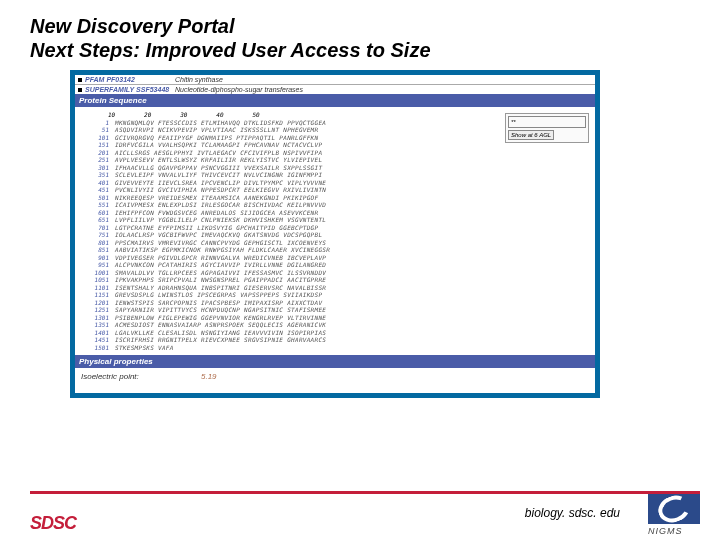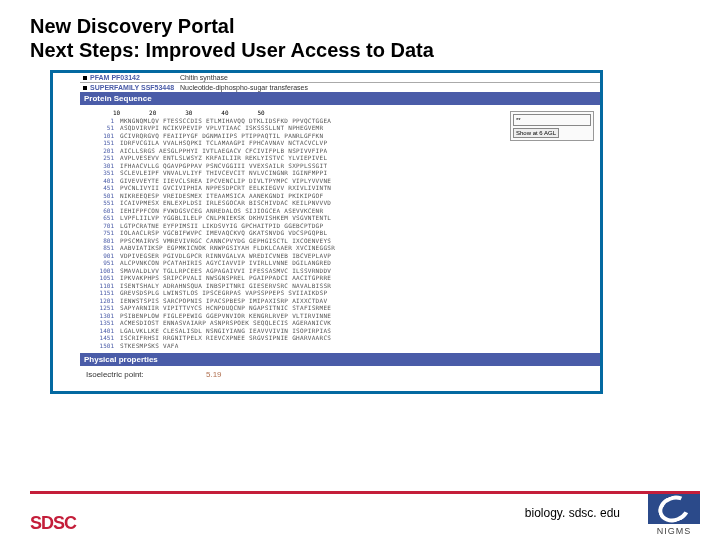--- a/index.html
+++ b/index.html
@@ -1,18 +1,18 @@
 <!DOCTYPE html>
 <html><head>
 <meta charset="utf-8">
 <style>
   body { margin: 0; padding: 0; width: 720px; height: 540px; font-family: Arial, sans-serif; background: #fff; position: relative; overflow: hidden; }
-  .slide { width: 720px; height: 540px; position: relative; box-sizing: border-box; padding: 14px 20px 0 30px; }
+  .slide { width: 720px; height: 540px; position: relative; box-sizing: border-box; padding: 14px 20px 0 30px; font-style: italic; }
   .title { font-size: 20px; font-weight: bold; color: #000; line-height: 1.2; margin-bottom: 8px; }
-  .content-box { width: 520px; border: 3px solid #0369a1; font-size: 7px; background: #fff; margin-left: 20px; padding-left: 27px; }
+  .content-box { width: 520px; border: 5px solid #0369a1; font-size: 7px; background: #fff; margin-left: 40px; }
   .row { display: flex; align-items: center; border-bottom: 1px solid #aaa; padding: 1px 3px; }
   .row .dot { width: 4px; height: 4px; background: #000; margin-right: 3px; flex-shrink: 0; }
   .row .lbl { color: #4a5ca8; font-weight: bold; width: 90px; font-size: 7px; }
   .row .val { color: #333; font-size: 7px; }
   .section-bar { background: #4a5ca8; color: #fff; font-size: 8px; padding: 2px 4px; font-weight: bold; }
   .seq-area { padding: 4px; position: relative; }
   .seq-header { font-family: monospace; font-size: 6px; color: #000; white-space: pre; line-height: 1.3; }
   .seq-lines { font-family: monospace; font-size: 6px; line-height: 1.25; }
   .seq-line { display: flex; }
   .seq-pos { color: #4a5ca8; width: 30px; text-align: right; padding-right: 6px; flex-shrink: 0; }
@@ -20,32 +20,32 @@
   .opt-box { position: absolute; right: 6px; top: 6px; border: 1px solid #999; padding: 2px; background: #fafafa; font-size: 6px; width: 78px; }
   .opt-box .sel { border: 1px solid #888; padding: 1px 2px; margin-bottom: 2px; height: 8px; display:flex; align-items:center; }
   .opt-box .btn { border: 1px solid #888; background: #eee; padding: 1px 2px; font-size: 6px; display: inline-block; }
   .props { padding: 3px 6px; font-size: 8px; }
   .prop-row { display: flex; padding: 1px 0; }
   .prop-lbl { width: 120px; color: #333; }
   .prop-val { color: #b07050; }
   .red-line { position: absolute; left: 30px; right: 20px; bottom: 46px; height: 3px; background: #c41e3a; }
   .sdsc-logo { position: absolute; left: 30px; bottom: 6px; font-family: Arial, sans-serif; font-weight: bold; color: #c41e3a; font-size: 18px; letter-spacing: -1px; }
   .url { position: absolute; right: 100px; bottom: 20px; font-size: 12px; color: #000; text-align: right; }
-  .nigms { position: absolute; right: 20px; bottom: 4px; text-align: center; }
+  .nigms { position: absolute; right: 20px; bottom: 4px; }
   .nigms-icon { width: 52px; height: 30px; background: #2b4a8a; position: relative; }
   .nigms-swirl { position: absolute; left: 10px; top: 2px; width: 32px; height: 26px; border: 4px solid #fff; border-color: #fff transparent #fff #fff; border-radius: 50%; transform: rotate(-20deg); box-sizing: border-box; }
   .nigms-lbl { font-size: 9px; color: #444; letter-spacing: 1px; margin-top: 2px; }
 </style>
 </head>
 <body>
 
 <div class="slide">
   <div class="title">
     <span>New Discovery Portal</span><br>
-    <span>Next Steps: Improved User Access to Data</span>
+    <span>Next Steps: Improved User Access to Size</span>
   </div>
 
   <div class="content-box">
     <div class="row">
       <div class="dot"></div>
       <div class="lbl"><span>PFAM</span> <span>PF03142</span></div>
       <div class="val">Chitin synthase</div>
     </div>
     <div class="row" style="border-bottom:none;">
       <div class="dot"></div>

